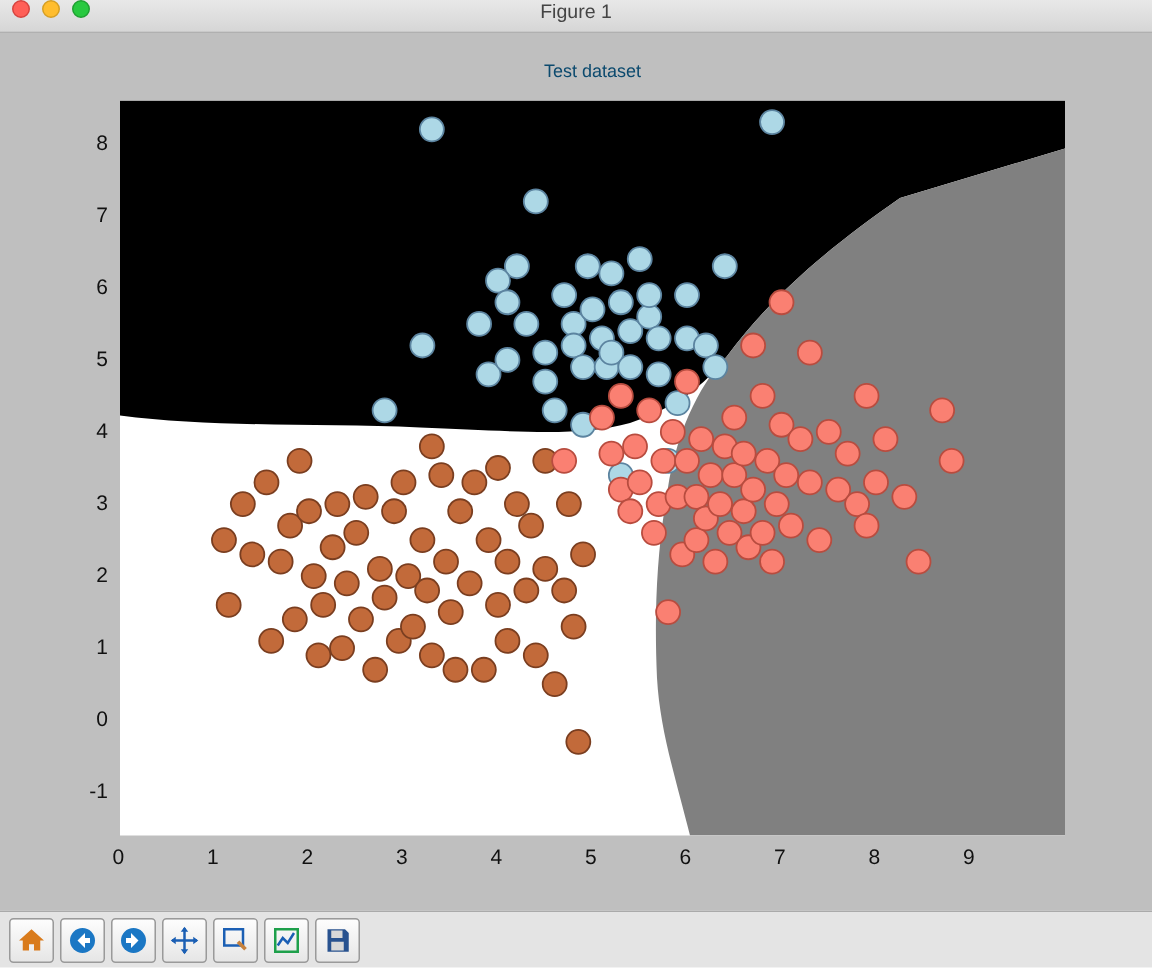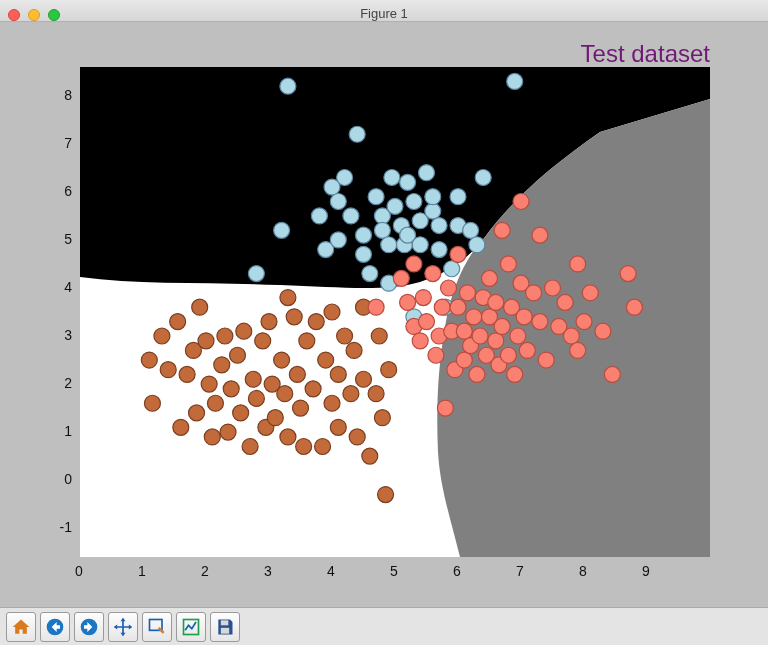--- a/index.html
+++ b/index.html
@@ -10,21 +10,21 @@
   height: 645px;
   overflow: hidden;
   display: flex;
   flex-direction: column;
 }
 .titlebar {
   height: 22px;
   background: linear-gradient(#e8e8e8, #d6d6d6);
   border-bottom: 1px solid #b0b0b0;
   display: flex;
-  align-items: flex-end;
+  align-items: flex-start;
   position: relative;
 }
 .traffic {
   display: flex;
   gap: 8px;
   padding-left: 8px;
 }
 .light {
   width: 12px; height: 12px; border-radius: 50%;
 }
@@ -45,23 +45,23 @@
 .plot-box {
   position: absolute;
   left: 80px; top: 45px;
   width: 630px; height: 490px;
   background: #fff;
 }
 .plot-title {
   position: absolute;
   left: 80px; width: 630px;
   top: 18px;
-  text-align: right;
-  font-size: 24px;
-  color: #701a75;
+  text-align: center;
+  font-size: 12px;
+  color: #0c4a6e;
 }
 .axis-tick {
   position: absolute;
   font-size: 14px;
   color: #111;
 }
 .toolbar {
   height: 38px;
   background: #e4e4e4;
   border-top: 1px solid #aaa;

